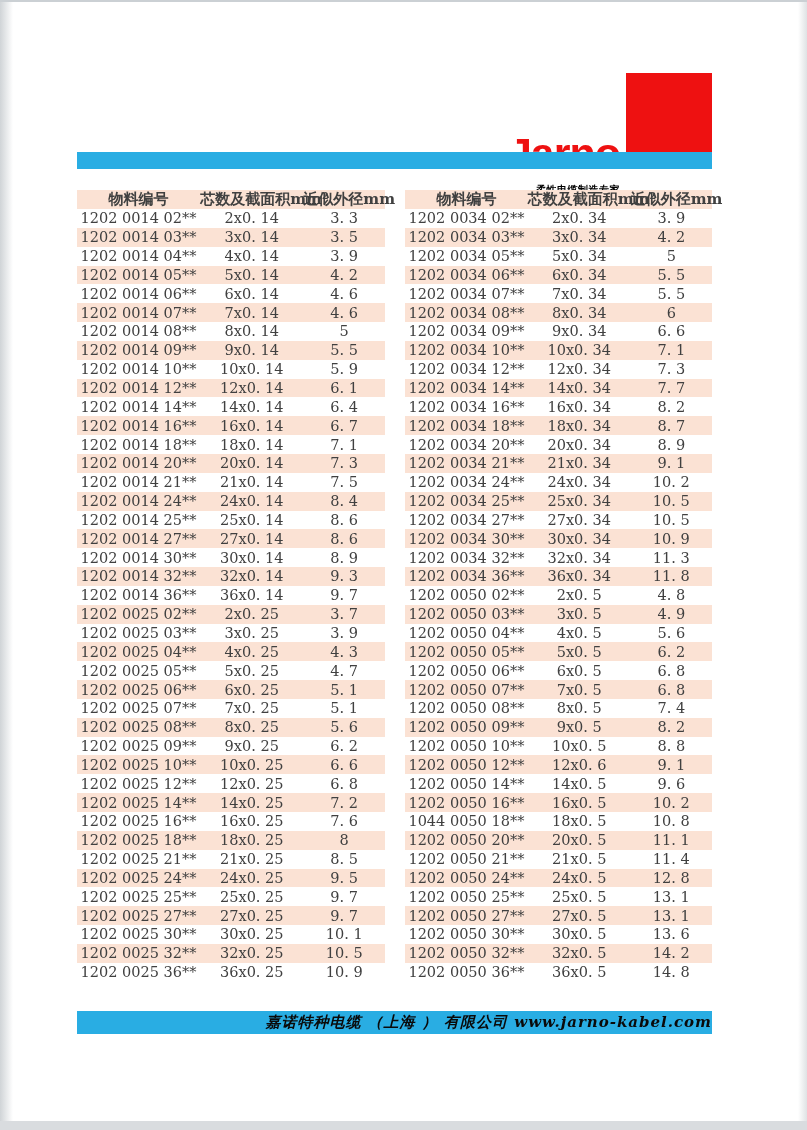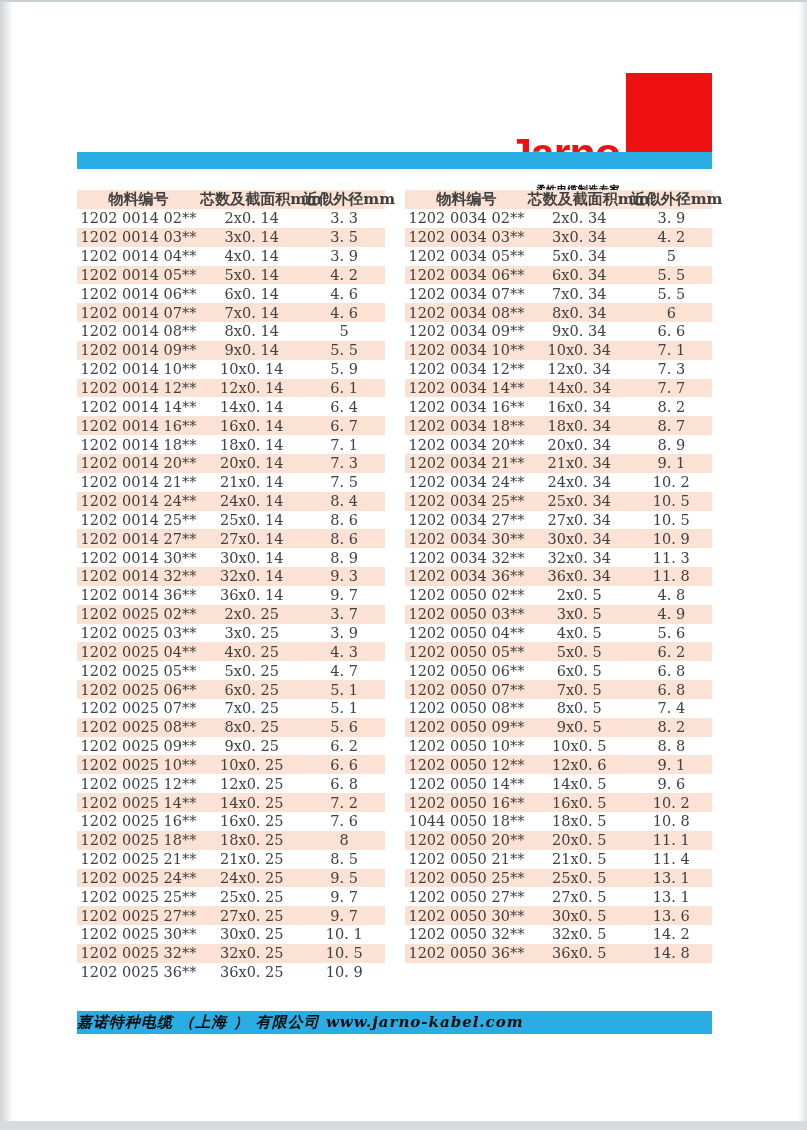--- a/index.html
+++ b/index.html
@@ -42,21 +42,21 @@
   table.spec col.c3 { width:26.5%; }
   table.spec th, table.spec td {
     height:18.85px; padding:0; text-align:center; vertical-align:middle; white-space:pre;
   }
   table.spec thead th { background:#fbe2d4; font-weight:700; font-size:15px; }
   table.spec tbody tr:nth-child(even) td { background:#fbe2d4; }
 
   
   .footer-bar {
     position:absolute; left:77px; top:1011px; width:635px; height:23px; background:#29ade3;
-    display:flex; align-items:center; justify-content:flex-start;
+    display:flex; align-items:center; justify-content:flex-end;
     font-style:italic; font-weight:700; font-size:15px; color:#0a0a0a; letter-spacing:1px;
   }
 </style>
 </head>
 <body>
 
 <div class="edge-top"></div>
 <div class="edge-left"></div>
 <div class="edge-right"></div>
 <div class="edge-bottom"></div>
@@ -473,20 +473,25 @@
         <td>1202 0050 20**</td>
         <td>20x0. 5</td>
         <td>11. 1</td>
       </tr>
       <tr>
         <td>1202 0050 21**</td>
         <td>21x0. 5</td>
         <td>11. 4</td>
       </tr>
       <tr>
+        <td>1202 0050 24**</td>
+        <td>24x0. 5</td>
+        <td>12. 8</td>
+      </tr>
+      <tr>
         <td>1202 0050 25**</td>
         <td>25x0. 5</td>
         <td>13. 1</td>
       </tr>
       <tr>
         <td>1202 0050 27**</td>
         <td>27x0. 5</td>
         <td>13. 1</td>
       </tr>
       <tr>

